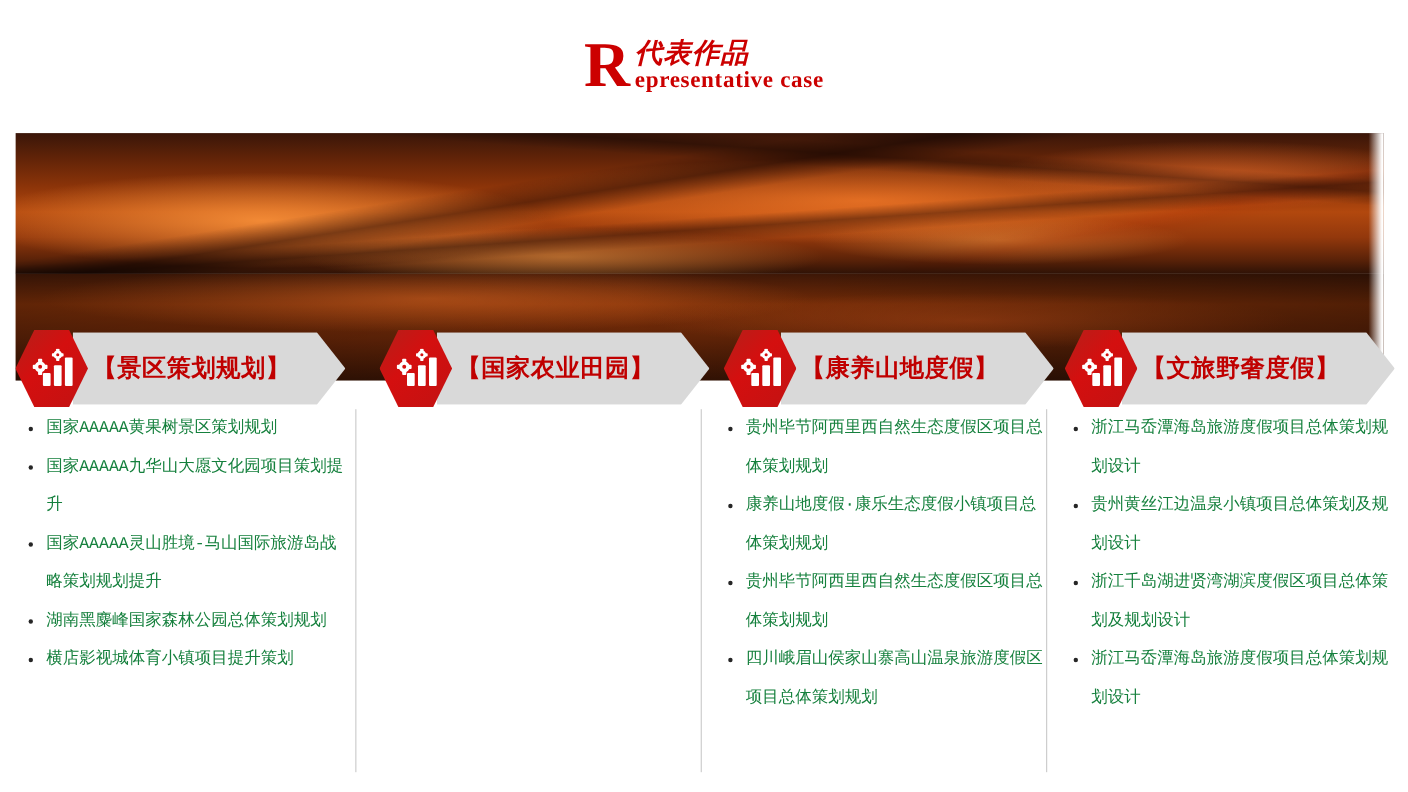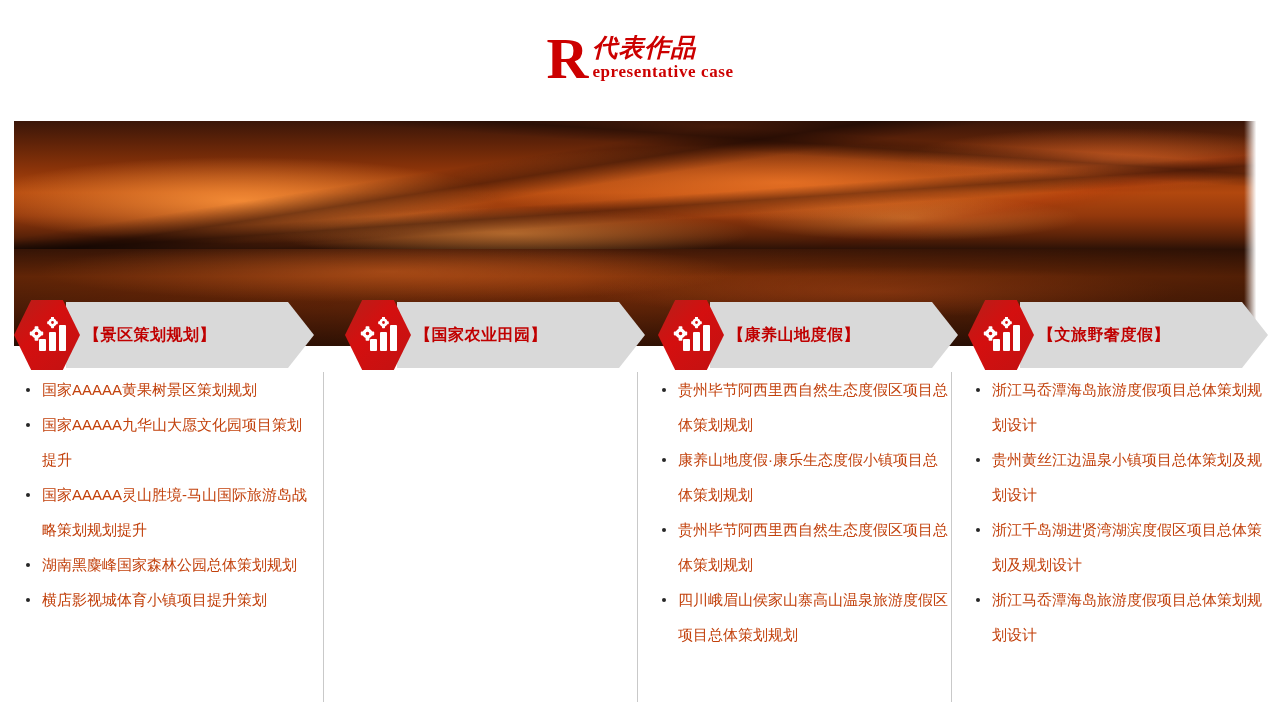--- a/index.html
+++ b/index.html
@@ -24,21 +24,21 @@
   .title-cn{
     margin-left:46px;
     font-family:"DejaVu Sans","Liberation Sans",sans-serif;
     font-weight:bold;font-size:25px;line-height:27px;color:#cc0000;
     letter-spacing:1px;
     font-style:italic;
   }
   .title-en{
     margin-left:46px;
     font-family:"Liberation Serif","DejaVu Serif",serif;
-    font-weight:bold;font-size:17px;line-height:22px;color:#cc0000;
+    font-weight:bold;font-size:21px;line-height:22px;color:#cc0000;
     letter-spacing:0.6px;
   }
 
   
   .hero{
     position:absolute;left:14px;top:121px;width:1244px;height:225px;
     overflow:hidden;
   }
   .sky{
     position:absolute;left:0;top:0;width:100%;height:128px;
@@ -88,37 +88,37 @@
   .hexbadge{
     position:absolute;left:0;top:0;width:66px;height:70px;
     background:linear-gradient(135deg,#b5201a 0%,#d40f0f 42%,#c21212 100%);
     clip-path:polygon(26% 0, 74% 0, 100% 50%, 74% 100%, 26% 100%, 0 50%);
   }
   .hexbadge svg{position:absolute;left:13px;top:17px;}
   .banner-label{
     position:absolute;left:70px;top:0;height:70px;
     display:flex;align-items:center;
     font-family:"DejaVu Sans","Liberation Sans",sans-serif;
-    font-weight:bold;font-size:16px;color:#c00000;letter-spacing:0.5px;
+    font-weight:bold;font-size:22px;color:#c00000;letter-spacing:0.5px;
     white-space:nowrap;
   }
 
   
   .cols{position:absolute;left:0;top:372px;width:1280px;height:348px;}
   .col{position:absolute;top:0;height:348px;box-sizing:border-box;}
   .col-divider{
     position:absolute;top:0;width:1px;height:330px;background:#c9c9c9;
   }
   ul.items{
     list-style:none;margin:0;padding:0;
   }
   ul.items li{
     position:relative;padding-left:28px;
-    font-family:Liberation Sans, sans-serif;
-    font-size:15px;line-height:35px;color:#c2410c;
+    font-family:Liberation Mono, monospace;
+    font-size:15px;line-height:35px;color:#15803d;
     margin-bottom:0;
   }
   ul.items li::before{
     content:"";position:absolute;left:12px;top:16px;
     width:4px;height:4px;border-radius:50%;background:#262626;
   }
 </style>
 </head>
 <body>
 

